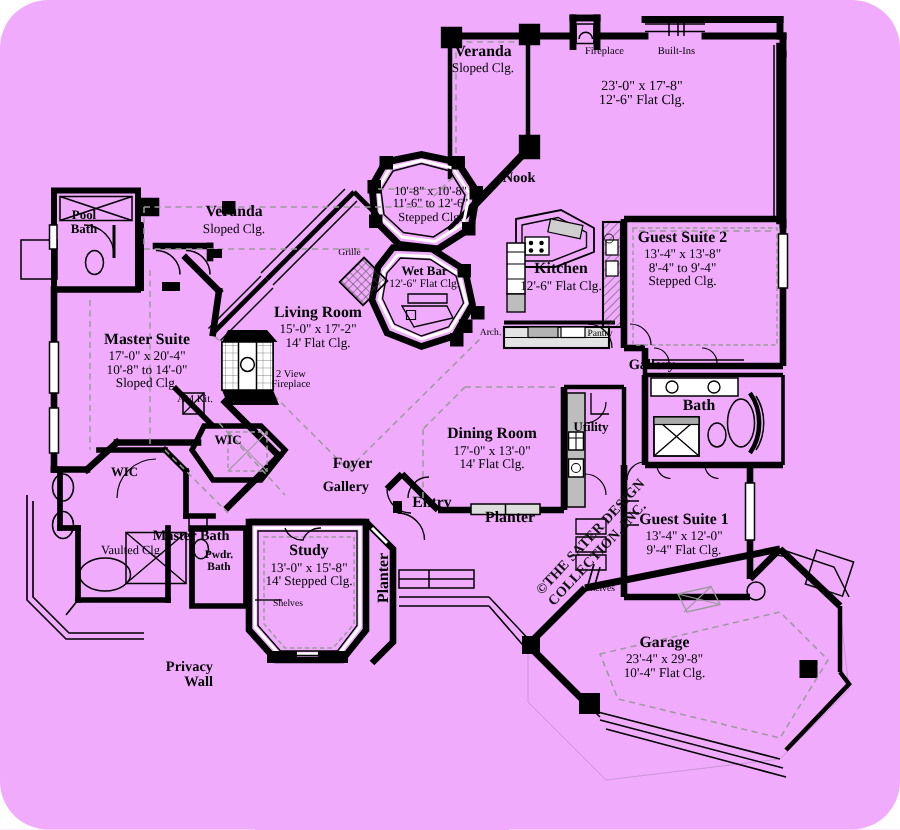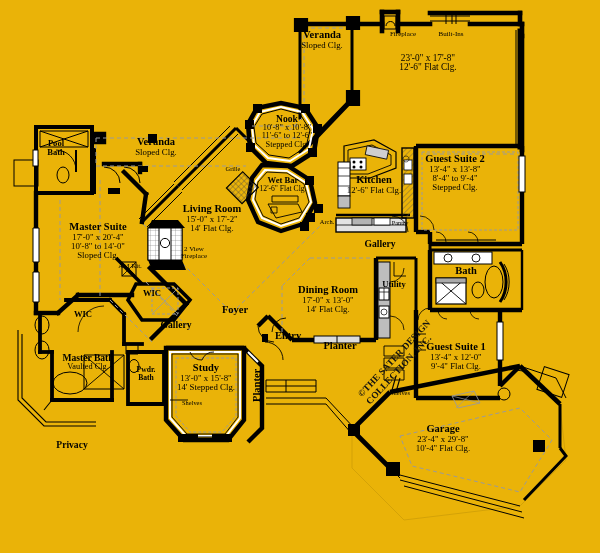--- a/index.html
+++ b/index.html
@@ -1,32 +1,32 @@
 <!DOCTYPE html>
 <html><head>
 <meta charset="utf-8">
 <style>
   html,body{margin:0;padding:0;background:#fff;}
   body{width:600px;height:553px;overflow:hidden;
        font-family:"Liberation Serif","DejaVu Serif",serif;color:#000;}
-  #plan{position:relative;width:600px;height:553px;background:#eab308;}
+  #plan{position:relative;width:600px;height:553px;background:#f0abfc;border-radius:32px;}
   svg#floor{position:absolute;left:0;top:0;width:600px;height:553px;}
 
   
   .lbl{position:absolute;text-align:center;line-height:1.02;
        font-family:"Liberation Serif","DejaVu Serif",serif;color:#000;
        white-space:nowrap;pointer-events:none;}
   .lbl .nm{font-weight:bold;display:block;}
   .lbl .dim{display:block;}
 
   .s13 .nm{font-size:11.5px;}
   .s13 .dim{font-size:9.3px;}
   .s12 .nm{font-size:10.5px;}
   .s12 .dim{font-size:8.8px;}
-  .s11 .nm{font-size:9.6px;}
+  .s11 .nm{font-size:9.6px;text-align:right;}
   .s11 .dim{font-size:8.3px;}
   .s10 .nm{font-size:8.6px;}
   .s10 .dim{font-size:7.6px;}
   .s9  .nm{font-size:7.6px;}
   .s9  .dim{font-size:7px;}
   .s8  .dim{font-size:6.4px;}
   .plain{font-weight:normal;}
 
   .rot90{transform:rotate(-90deg);transform-origin:50% 50%;}
   .wm{position:absolute;font-size:9.4px;font-weight:bold;letter-spacing:.2px;
@@ -517,20 +517,21 @@
         <span class="dim">14' Stepped Clg.</span>
       </div>
       <div class="lbl s12" style="left: 218px; top: 331px; width: 140px;">
         <span class="nm">Entry</span>
       </div>
       <div class="lbl s12" style="left: 270px; top: 341px; width: 140px;">
         <span class="nm">Planter</span>
       </div>
       <div class="lbl s11" style="left: 2px; top: 407px; width: 140px; margin-top: 33px;">
         <span class="nm">Privacy</span>
+        <span class="nm">Wall</span>
       </div>
       <div class="lbl s12" style="left: 373px; top: 424px; width: 140px;">
         <span class="nm">Garage</span>
         <span class="dim">23'-4" x 29'-8"</span>
         <span class="dim">10'-4" Flat Clg.</span>
       </div>
     </div>
   <div id="annotation-labels">
       <div class="lbl plain s9" style="left: 353px; top: 31px; width: 100px;">
         <span class="dim">Fireplace</span>

